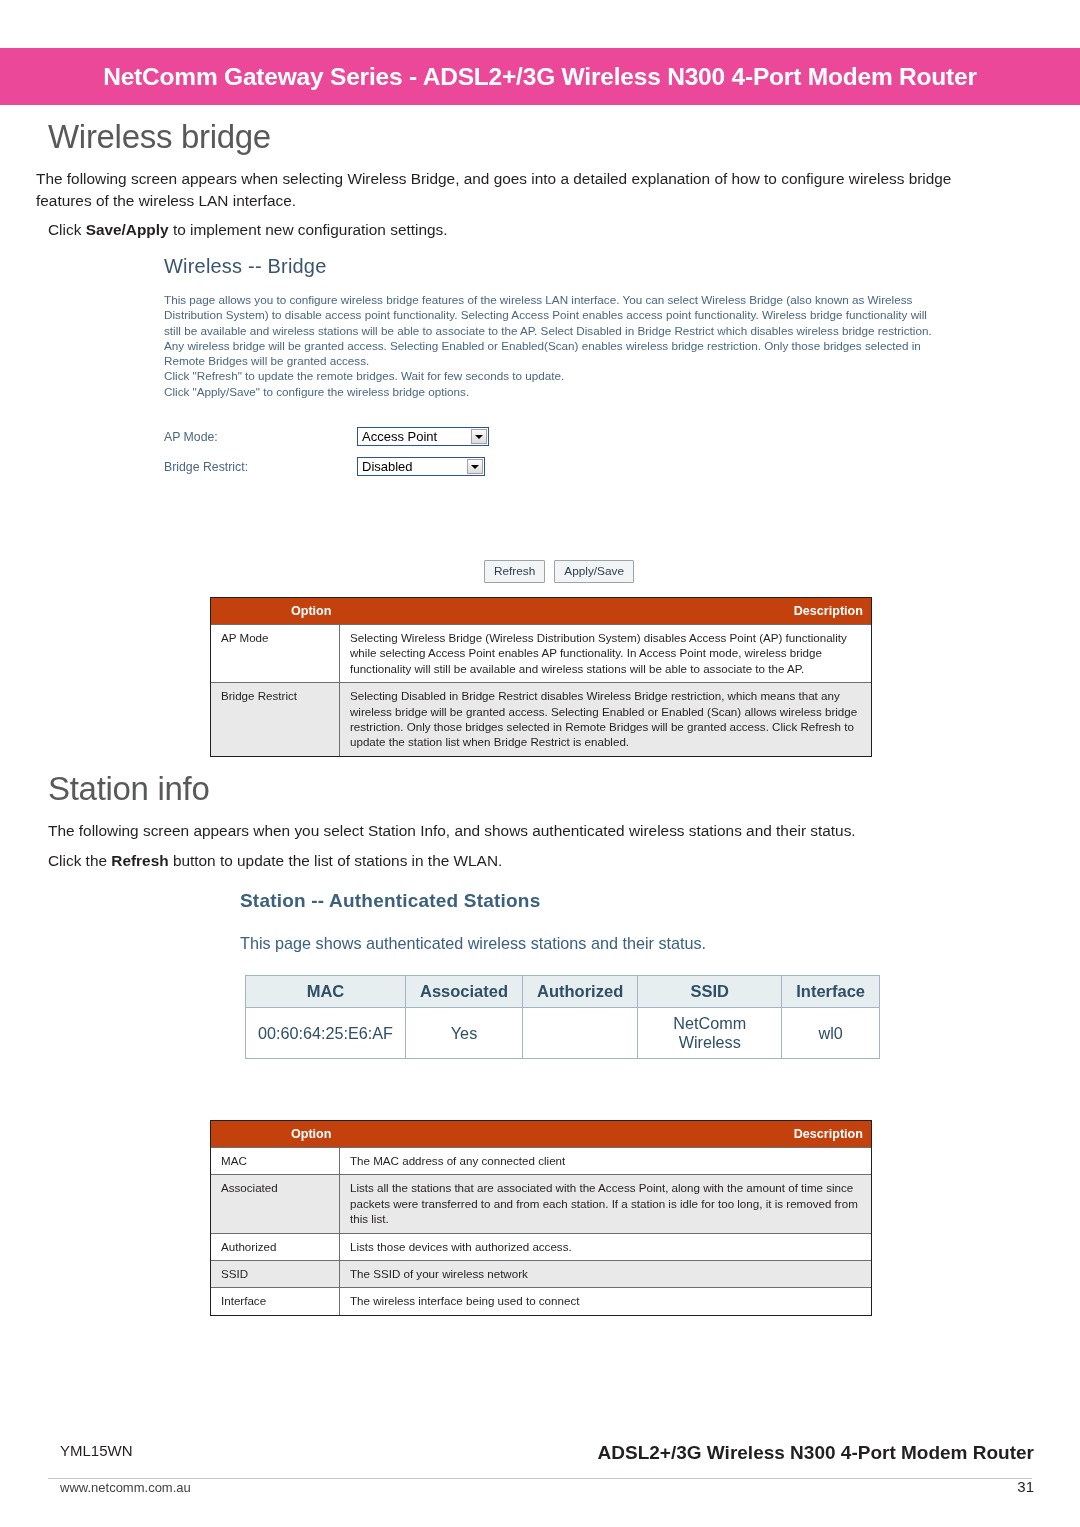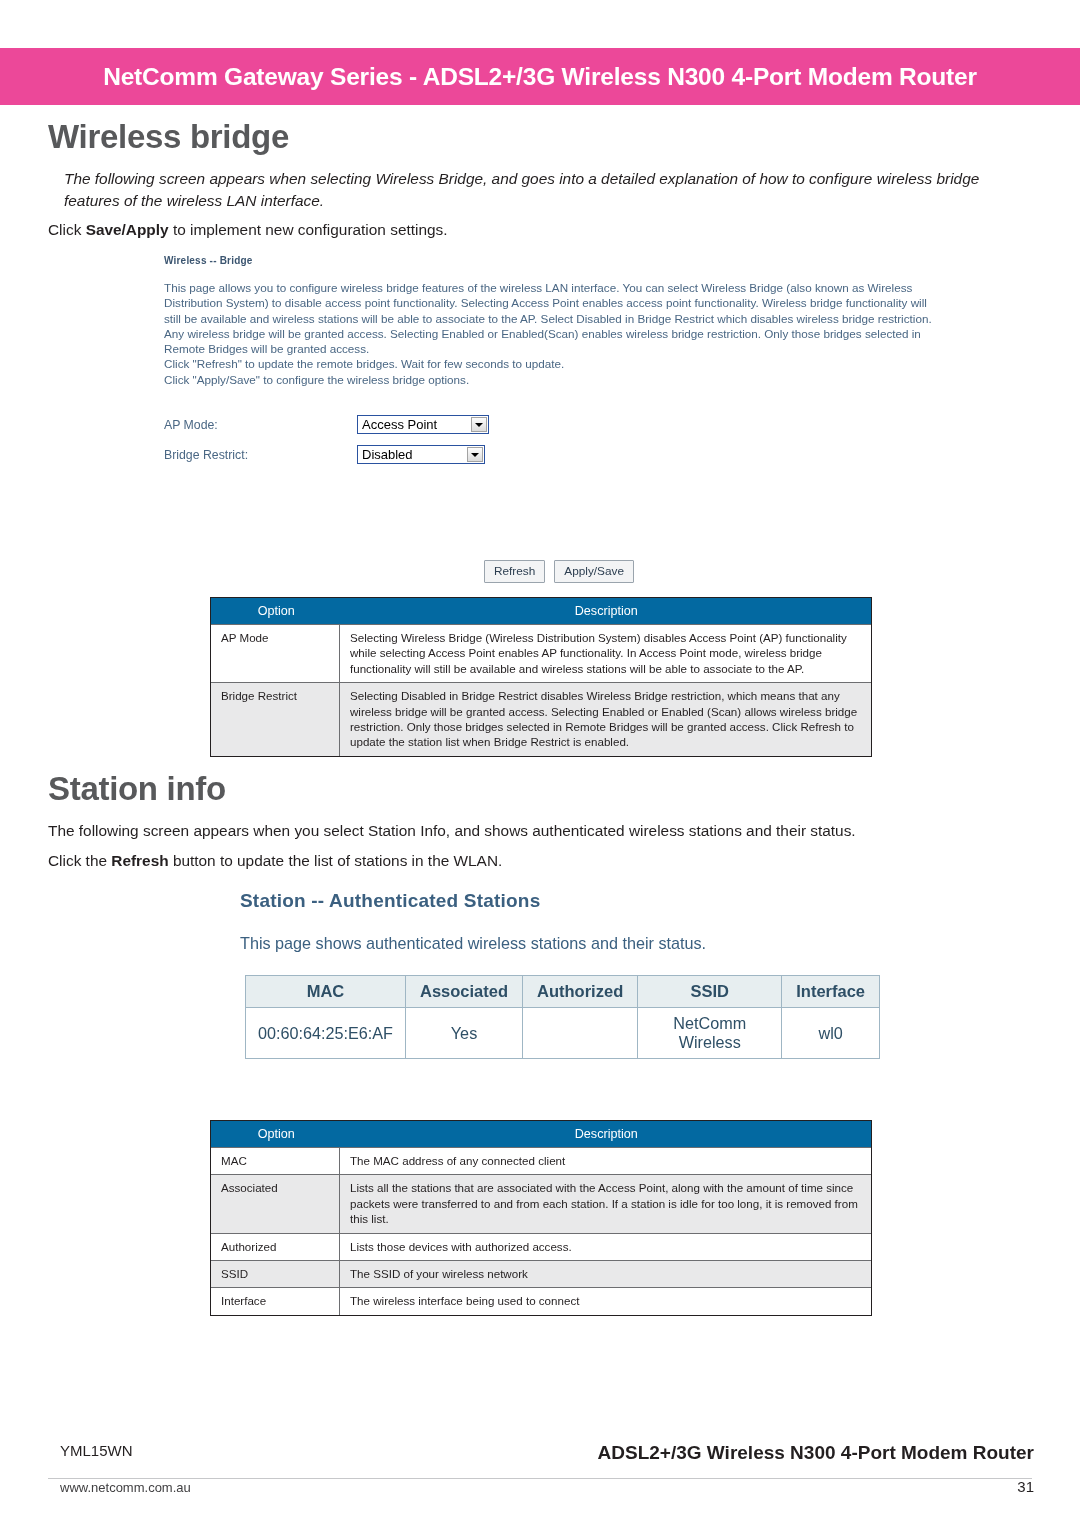--- a/index.html
+++ b/index.html
@@ -38,42 +38,42 @@
     color: #ffffff;
     font-size: 24.5px;
     font-weight: bold;
     letter-spacing: -0.2px;
   }
   
   h1.section {
     position: absolute;
     margin: 0;
     font-size: 33px;
-    font-weight: bold;
+    font-weight: normal;
     color: #58595b;
     letter-spacing: -0.3px;
   }
   .body-text {
     position: absolute;
     font-size: 15.4px;
     line-height: 22px;
     color: #231f20;
   }
   .body-text b { font-weight: bold; }
 
   
   .shot1 {
     position: absolute;
     left: 164px;
     top: 255px;
     width: 790px;
   }
   .shot-title {
-    font-size: 10px;
-    font-weight: bold;
+    font-size: 20px;
+    font-weight: normal;
     color: #3b5570;
     letter-spacing: 0.2px;
   }
   .shot-para {
     margin-top: 14px;
     font-size: 11.7px;
     line-height: 15.3px;
     color: #4a6784;
     width: 780px;
   }
@@ -149,25 +149,25 @@
     position: absolute;
     border: 1.5px solid #231f20;
     border-collapse: collapse;
     background: #ffffff;
   }
   .opt-table table {
     border-collapse: collapse;
     width: 100%;
   }
   .opt-table th {
-    background: #0369a1;
+    background: #c2410c;
     color: #ffffff;
     font-size: 12.6px;
-    font-weight: normal;
-    text-align: center;
+    font-weight: bold;
+    text-align: right;
     padding: 6px 8px 6px 10px;
     border: none;
   }
   .opt-table td {
     font-size: 11.6px;
     line-height: 15.4px;
     color: #231f20;
     padding: 5px 8px 6px 10px;
     border-top: 1px solid #6d6e71;
     vertical-align: top;
@@ -271,21 +271,21 @@
 <body>
 
 <div class="page">
 
   <div class="header-bar">
     <div class="header-title">NetComm Gateway Series - ADSL2+/3G Wireless N300 4-Port Modem Router</div>
   </div>
 
   <h1 class="section" style="left:48px; top:118px;">Wireless bridge</h1>
 
-  <div class="body-text" style="left:64px; top:168px; width:960px;font-style:italic;">
+  <div class="body-text" style="left:36px; top:168px; width:960px;">
     <span>The following screen appears when selecting Wireless Bridge, and goes into a detailed explanation of how to configure wireless bridge</span><br>
     <span>features of the wireless LAN interface.</span>
   </div>
 
   <div class="body-text" style="left:48px; top:219px; width:960px;">
     <span>Click </span><b>Save/Apply</b><span> to implement new configuration settings.</span>
   </div>
 
   <div class="shot1">
     <div class="shot-title">Wireless -- Bridge</div>

